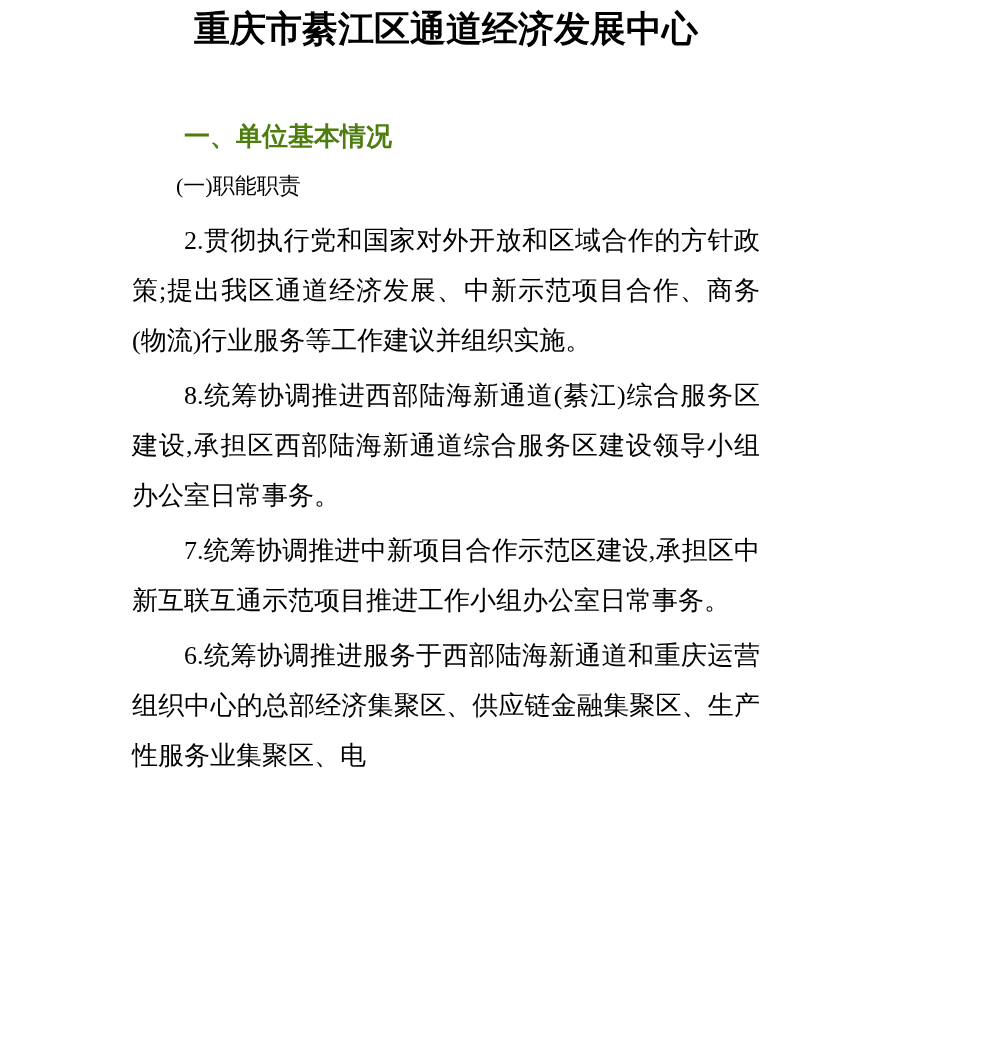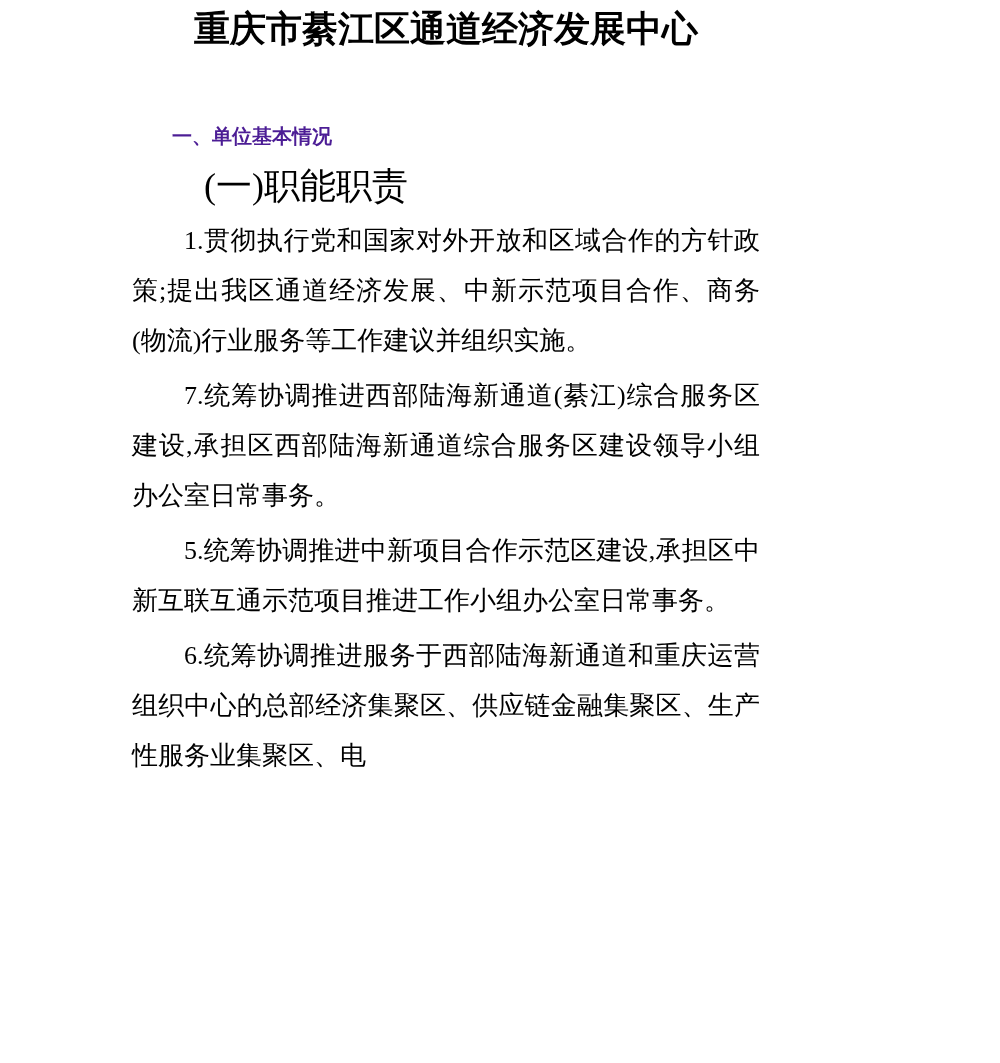--- a/index.html
+++ b/index.html
@@ -36,29 +36,29 @@
     font-size: 26px;
     line-height: 50px;
     text-align: justify;
     color: #000000;
   }
   .section-heading {
     margin: 58px 0 0 0;
     text-indent: 2em;
     font-family: "Liberation Sans", "DejaVu Sans", sans-serif;
     font-weight: bold;
-    font-size: 20px;
+    font-size: 26px;
     line-height: 50px;
-    color: #4c1d95;
+    color: #4d7c0f;
   }
   .subsection-heading {
     margin: 0;
     text-indent: 2em;
     font-weight: normal;
-    font-size: 36px;
+    font-size: 22px;
     line-height: 50px;
     color: #000000;
   }
   .para {
     margin: 5px 0 0 0;
     text-indent: 2em;
   }
 </style>
 </head>
 <body>
@@ -66,23 +66,23 @@
 <div class="page">
   <h1 class="doc-title">
     <span class="title-line">重庆市綦江区通道经济发展中心</span>
   </h1>
 
   <div class="doc-body">
     <h2 class="section-heading">一、单位基本情况</h2>
 
     <h3 class="subsection-heading">(一)职能职责</h3>
 
-    <p class="para">1.贯彻执行党和国家对外开放和区域合作的方针政策;提出我区通道经济发展、中新示范项目合作、商务(物流)行业服务等工作建议并组织实施。</p>
+    <p class="para">2.贯彻执行党和国家对外开放和区域合作的方针政策;提出我区通道经济发展、中新示范项目合作、商务(物流)行业服务等工作建议并组织实施。</p>
 
-    <p class="para">7.统筹协调推进西部陆海新通道(綦江)综合服务区建设,承担区西部陆海新通道综合服务区建设领导小组办公室日常事务。</p>
+    <p class="para">8.统筹协调推进西部陆海新通道(綦江)综合服务区建设,承担区西部陆海新通道综合服务区建设领导小组办公室日常事务。</p>
 
-    <p class="para">5.统筹协调推进中新项目合作示范区建设,承担区中新互联互通示范项目推进工作小组办公室日常事务。</p>
+    <p class="para">7.统筹协调推进中新项目合作示范区建设,承担区中新互联互通示范项目推进工作小组办公室日常事务。</p>
 
 
 
     <p class="para">6.统筹协调推进服务于西部陆海新通道和重庆运营组织中心的总部经济集聚区、供应链金融集聚区、生产性服务业集聚区、电</p>
   </div>
 </div>
 
 </body></html>

